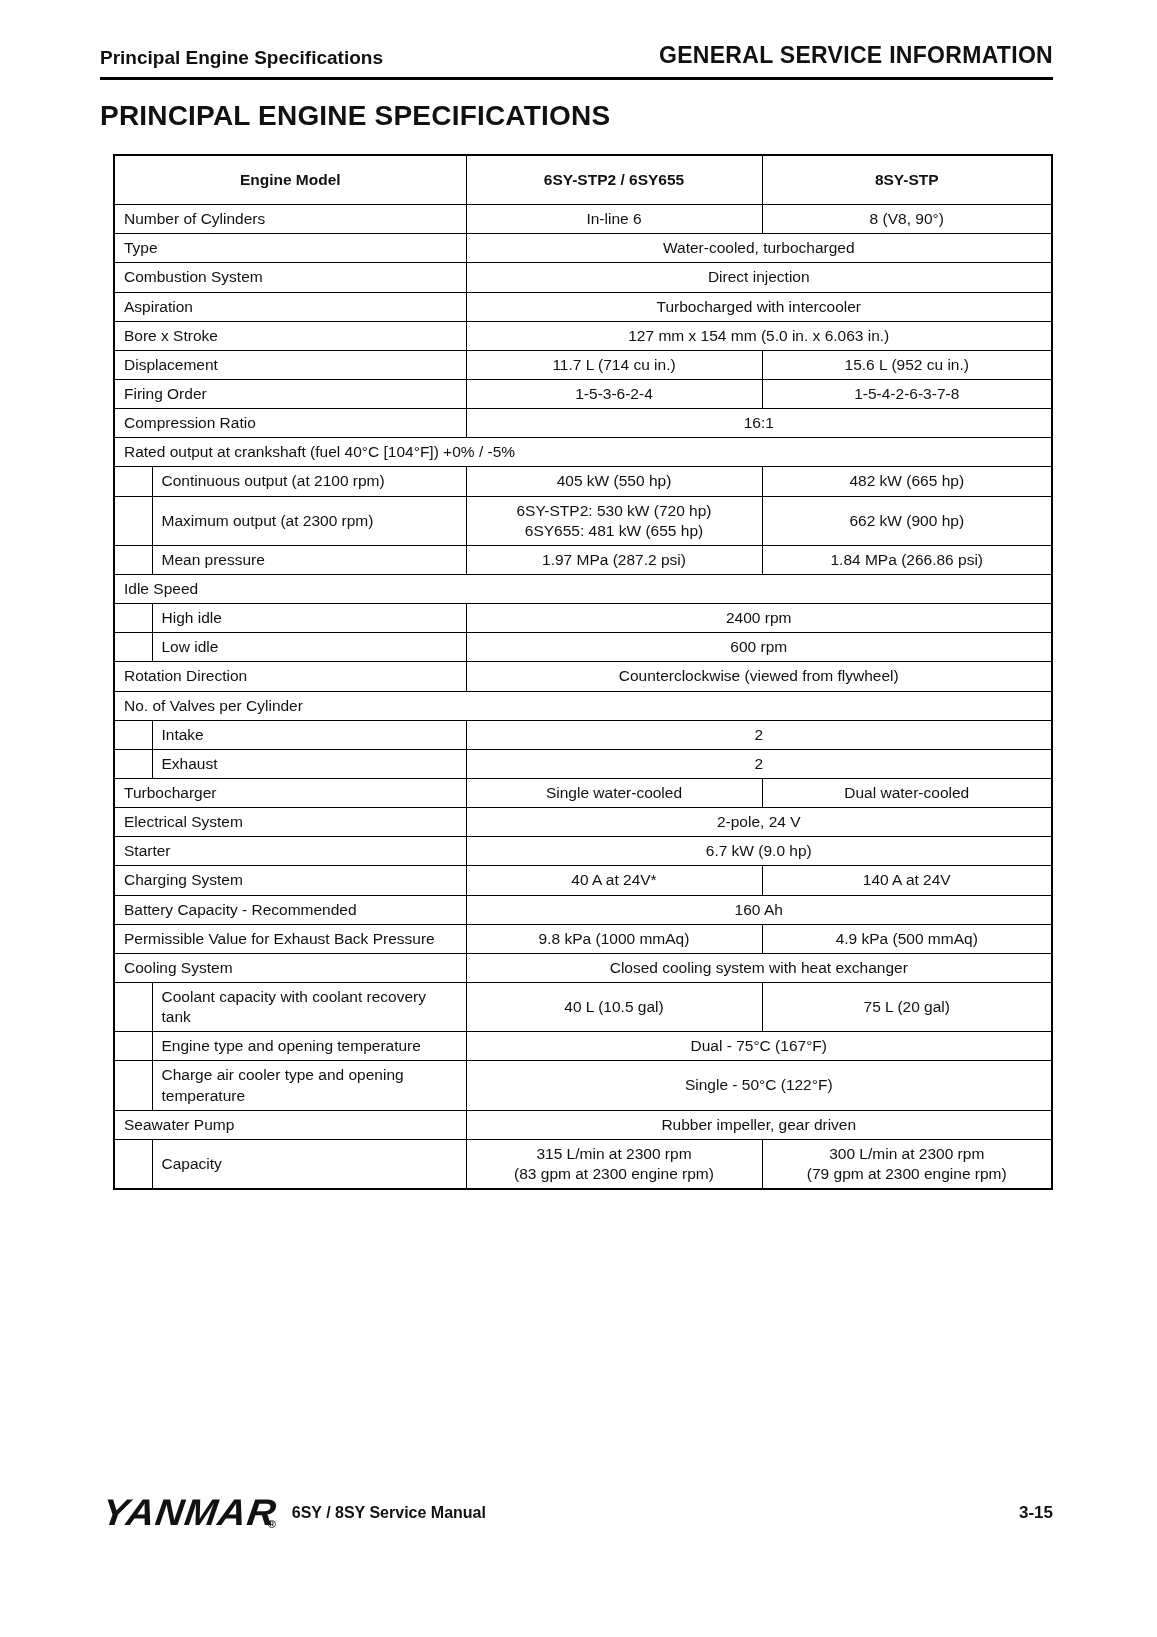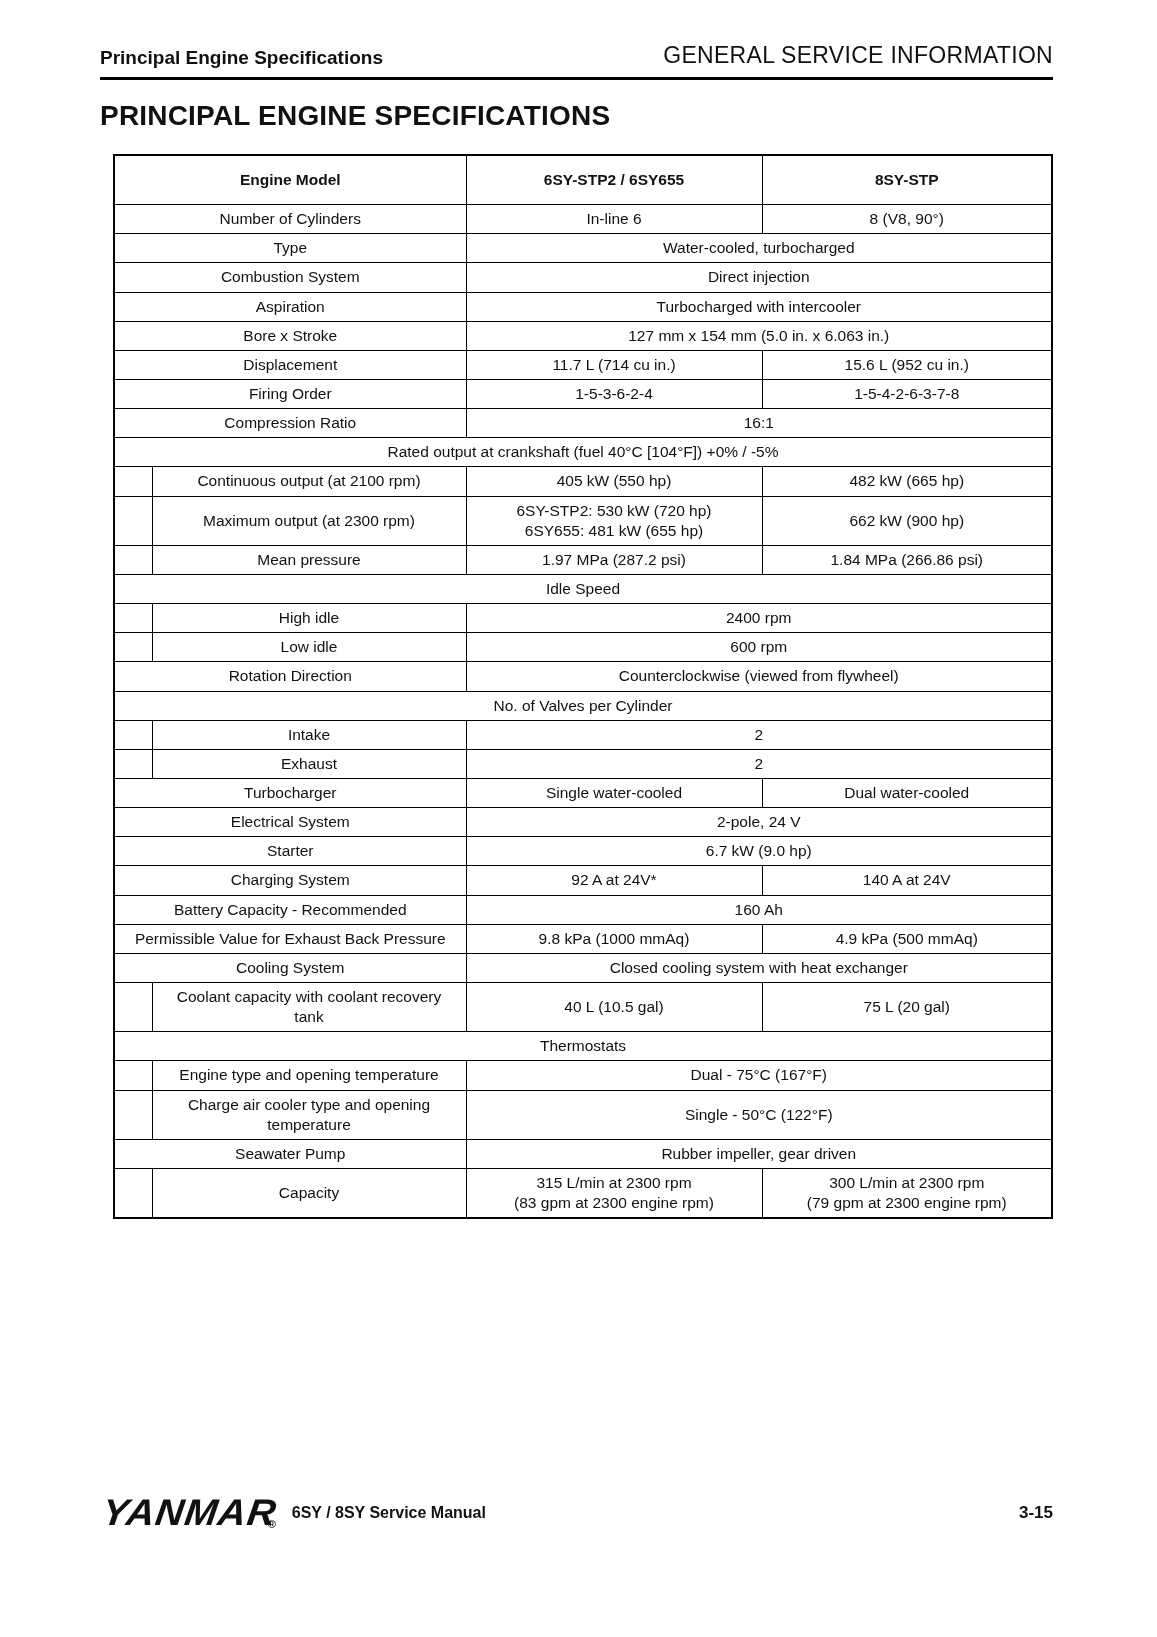--- a/index.html
+++ b/index.html
@@ -18,21 +18,21 @@
   
   .running-header {
     display: flex;
     justify-content: space-between;
     align-items: flex-end;
     margin: 0 104px 0 100px;
     padding: 42px 0 8px 0;
     border-bottom: 3px solid #000;
   }
   .running-header-left { font-size: 19px; font-weight: bold; }
-  .running-header-right { font-size: 23px; font-weight: normal; letter-spacing: .3px; }
+  .running-header-right { font-size: 23px; font-weight: bold; letter-spacing: .3px; }
 
   
   .page-title {
     margin: 20px 0 22px 100px;
     font-size: 28px;
     font-weight: bold;
     letter-spacing: .2px;
   }
 
   
@@ -53,21 +53,21 @@
     border: 1px solid #000;
     padding: 4px 9px;
     vertical-align: middle;
     line-height: 1.3;
   }
   .spec-table th {
     font-weight: bold;
     text-align: center;
     padding: 14px 9px;
   }
-  .spec-table td.label { text-align: center; }
+  .spec-table td.label { text-align: left; }
   .spec-table td.val   { text-align: center; white-space: pre-line; }
   .spec-table td.indent { padding: 0; }
 
   
   .footer {
     position: absolute;
     left: 100px;
     right: 104px;
     top: 1494px;
     display: flex;
@@ -215,44 +215,41 @@
         <tr>
           <td class="label" colspan="2">Electrical System</td>
           <td class="val" colspan="2">2-pole, 24 V</td>
         </tr>
         <tr>
           <td class="label" colspan="2">Starter</td>
           <td class="val" colspan="2">6.7 kW (9.0 hp)</td>
         </tr>
         <tr>
           <td class="label" colspan="2">Charging System</td>
-          <td class="val" colspan="1">92 A at 24V*</td>
+          <td class="val" colspan="1">40 A at 24V*</td>
           <td class="val" colspan="1">140 A at 24V</td>
         </tr>
         <tr>
           <td class="label" colspan="2">Battery Capacity - Recommended</td>
           <td class="val" colspan="2">160 Ah</td>
         </tr>
         <tr>
           <td class="label" colspan="2">Permissible Value for Exhaust Back Pressure</td>
           <td class="val" colspan="1">9.8 kPa (1000 mmAq)</td>
           <td class="val" colspan="1">4.9 kPa (500 mmAq)</td>
         </tr>
         <tr>
           <td class="label" colspan="2">Cooling System</td>
           <td class="val" colspan="2">Closed cooling system with heat exchanger</td>
         </tr>
         <tr>
           <td class="indent" colspan="1"></td>
           <td class="label" colspan="1">Coolant capacity with coolant recovery tank</td>
           <td class="val" colspan="1">40 L (10.5 gal)</td>
           <td class="val" colspan="1">75 L (20 gal)</td>
-        </tr>
-        <tr>
-          <td class="label section" colspan="4">Thermostats</td>
         </tr>
         <tr>
           <td class="indent" colspan="1"></td>
           <td class="label" colspan="1">Engine type and opening temperature</td>
           <td class="val" colspan="2">Dual - 75°C (167°F)</td>
         </tr>
         <tr>
           <td class="indent" colspan="1"></td>
           <td class="label" colspan="1">Charge air cooler type and opening temperature</td>
           <td class="val" colspan="2">Single - 50°C (122°F)</td>

